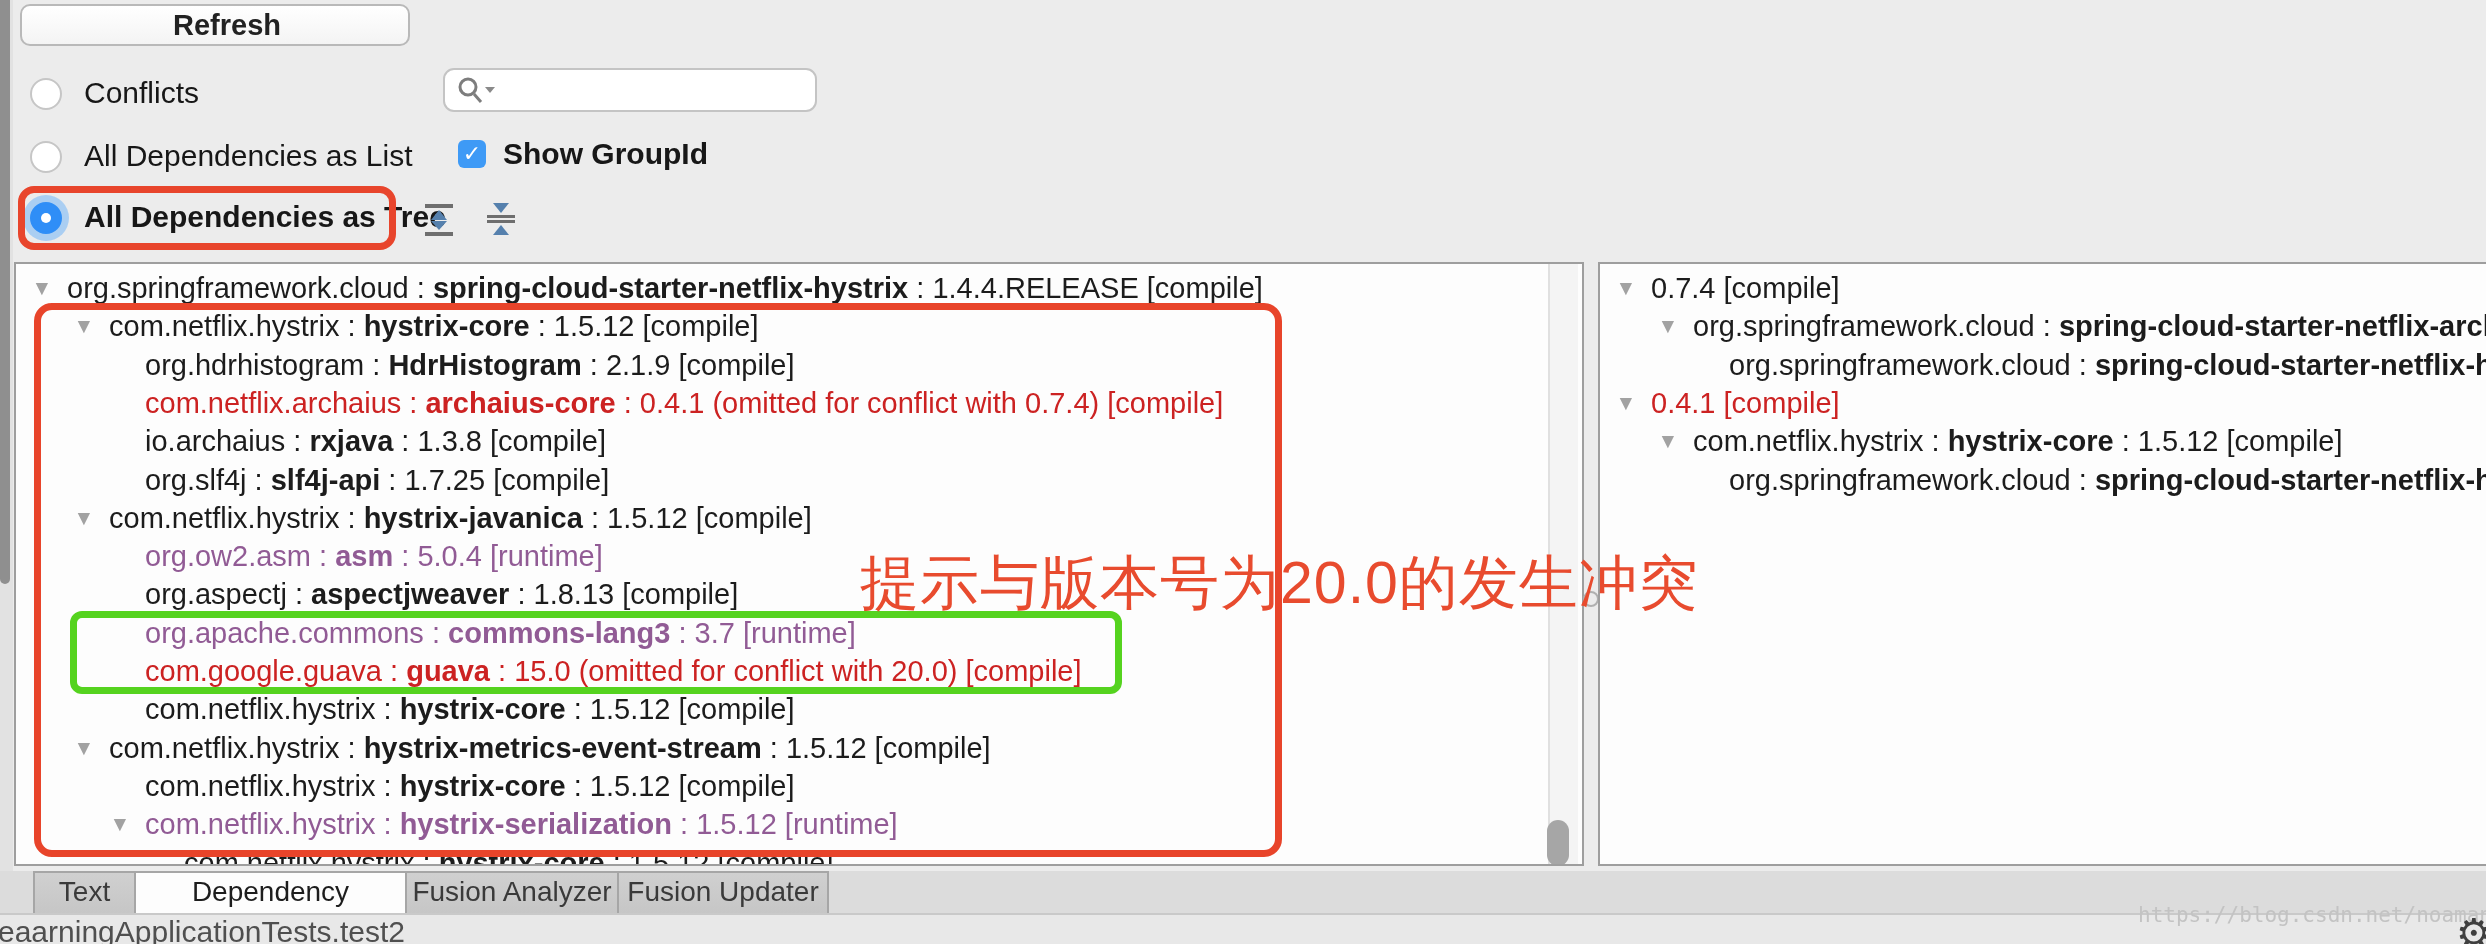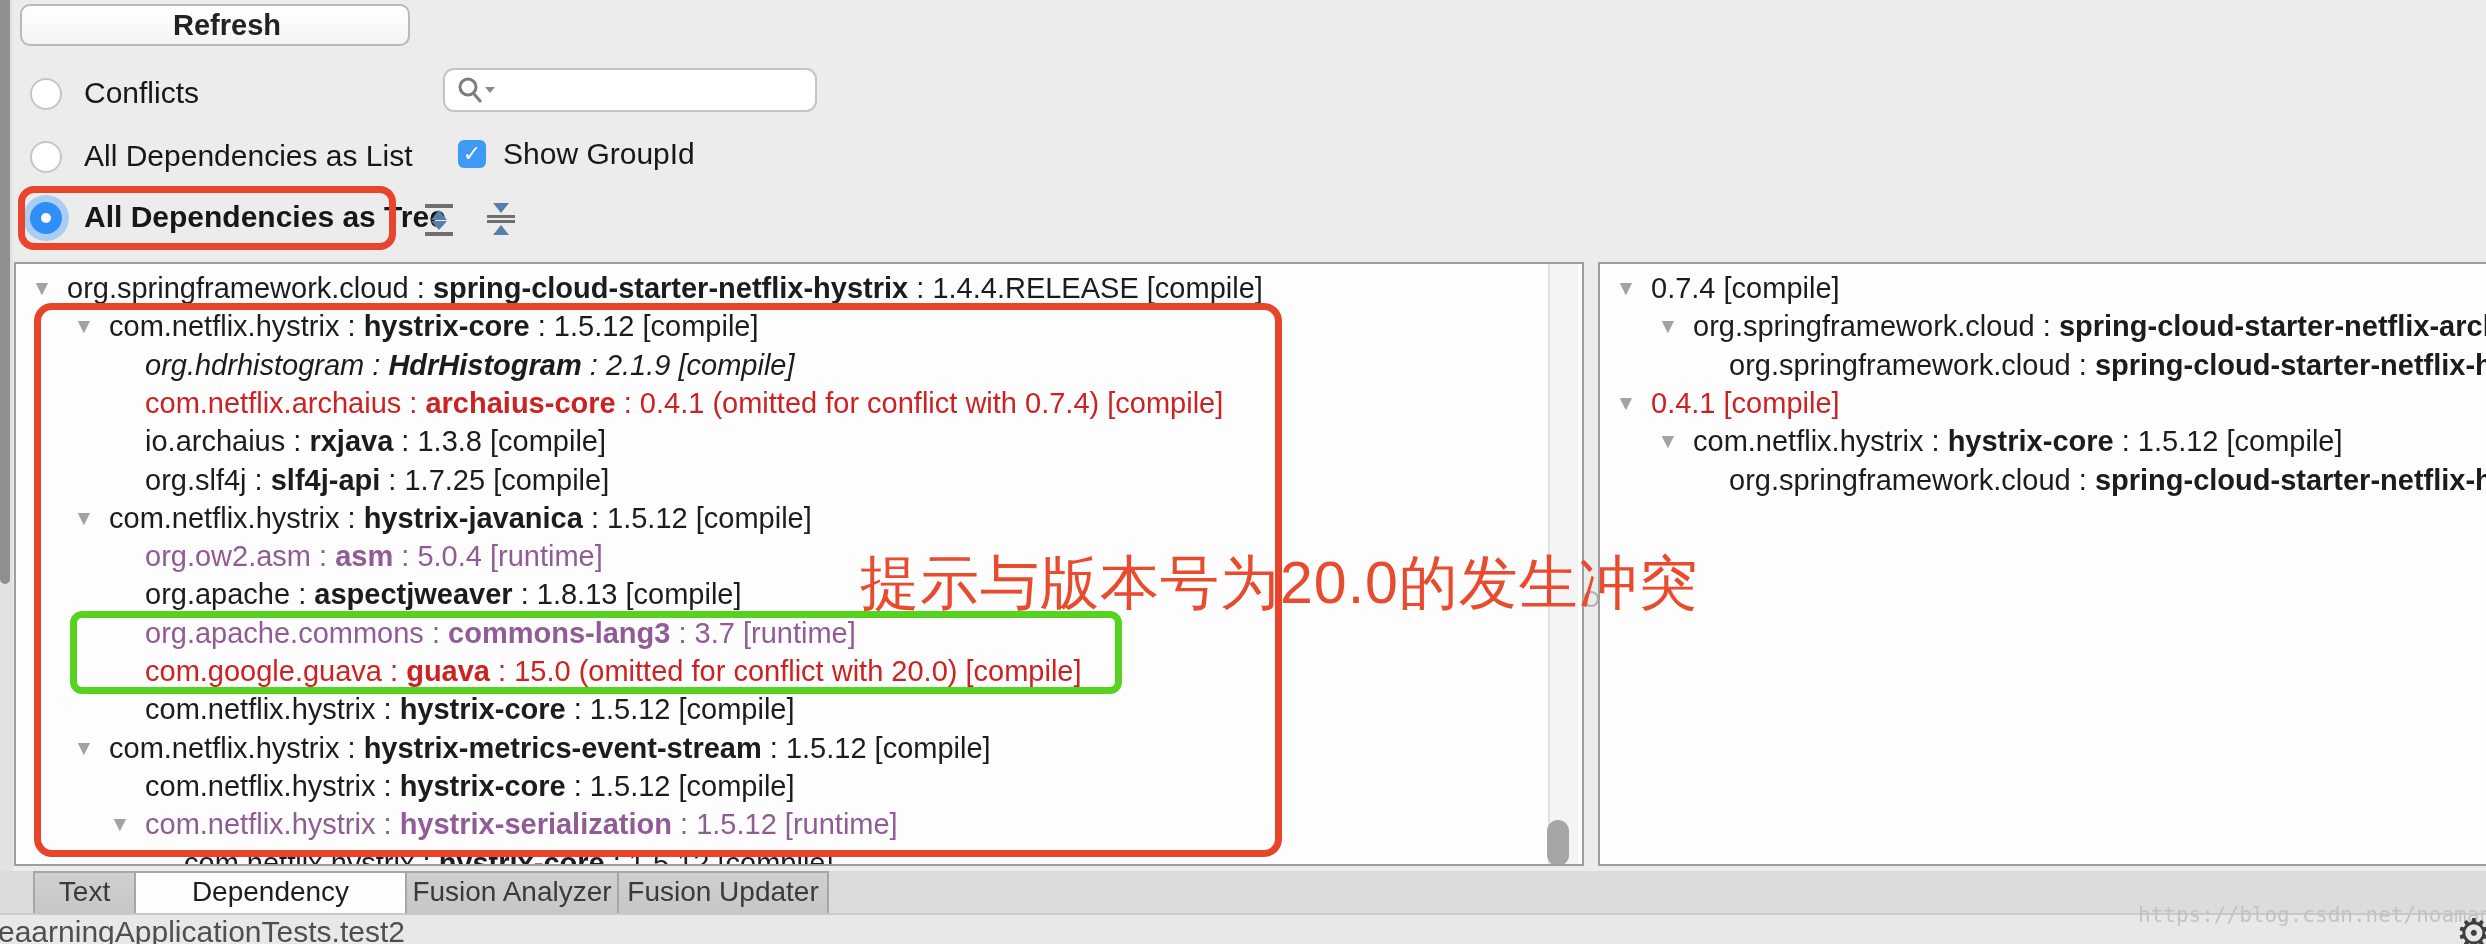--- a/index.html
+++ b/index.html
@@ -24,21 +24,21 @@
   .radio-label { font-size:30px; color:#171717; font-weight:500; white-space:nowrap; }
   .radio-label.strong { font-weight:600; }
   .toolbar-red-box { position:absolute; left:18px; top:186px; width:378px; height:64px; border:7px solid #e8452c; border-radius:16px; z-index:5; pointer-events:none; }
   .tree-icon-btn { position:absolute; top:200px; width:38px; height:38px; }
   .search-box {
     position:absolute; left:443px; top:68px; width:374px; height:44px;
     background:#fff; border:2px solid #c4c4c4; border-radius:11px; display:flex; align-items:center; padding-left:10px;
   }
   .checkbox-row { position:absolute; left:458px; top:138px; height:32px; display:flex; align-items:center; gap:17px; }
   .checkbox { width:28px; height:28px; border-radius:6px; background:#3e9af6; color:#fff; font-size:22px; font-weight:700; text-align:center; line-height:28px; }
-  .checkbox-label { font-size:30px; font-weight:400; color:#171717; white-space:nowrap; }
+  .checkbox-label { font-size:30px; font-weight:700; color:#171717; white-space:nowrap; }
   
   .panel { position:absolute; top:262px; height:604px; background:#fdfdfd; border:2px solid #9e9e9e; overflow:hidden; }
   #left-panel  { left:14px;   width:1570px; }
   #right-panel { left:1598px; width:900px;  }
   .tree-row { position:absolute; height:38px; line-height:38px; font-size:29px; white-space:nowrap; color:#1c1c1c; }
   .tree-row .bold { font-weight:700; }
   .tree-row.c-red    { color:#cc2222; }
   .tree-row.c-purple { color:#915b95; }
   .tri { position:absolute; left:-43px; width:36px; text-align:center; color:#a2a2a2; font-size:21px; }
   .v-scrollbar { position:absolute; right:4px; top:0; bottom:0; width:30px; background:#f4f4f4; border-left:2px solid #e0e0e0; }
@@ -114,27 +114,27 @@
   <span class="checkbox">✓</span>
   <span class="checkbox-label">Show GroupId</span>
 </div>
 
 <div class="panel" id="left-panel">
   <div class="v-scrollbar">
     <div class="v-thumb"></div>
   </div>
 <div class="tree-row c-default" style="left: 51px; top: 5px;"><span class="tri">▼</span><span>org.springframework.cloud</span><span> : </span><span class="bold">spring-cloud-starter-netflix-hystrix</span><span> : </span><span>1.4.4.RELEASE [compile]</span></div>
     <div class="tree-row c-default" style="left: 93px; top: 43.3px;"><span class="tri">▼</span><span>com.netflix.hystrix</span><span> : </span><span class="bold">hystrix-core</span><span> : </span><span>1.5.12 [compile]</span></div>
-    <div class="tree-row c-default" style="left: 129px; top: 81.6px; font-style: italic;"><span>org.hdrhistogram</span><span> : </span><span class="bold">HdrHistogram</span><span> : </span><span>2.1.9 [compile]</span></div>
+    <div class="tree-row c-default" style="left: 129px; top: 81.6px;"><span>org.hdrhistogram</span><span> : </span><span class="bold">HdrHistogram</span><span> : </span><span>2.1.9 [compile]</span></div>
     <div class="tree-row c-red" style="left: 129px; top: 119.9px;"><span>com.netflix.archaius</span><span> : </span><span class="bold">archaius-core</span><span> : </span><span>0.4.1 (omitted for conflict with 0.7.4) [compile]</span></div>
     <div class="tree-row c-default" style="left: 129px; top: 158.2px;"><span>io.archaius</span><span> : </span><span class="bold">rxjava</span><span> : </span><span>1.3.8 [compile]</span></div>
     <div class="tree-row c-default" style="left: 129px; top: 196.5px;"><span>org.slf4j</span><span> : </span><span class="bold">slf4j-api</span><span> : </span><span>1.7.25 [compile]</span></div>
     <div class="tree-row c-default" style="left: 93px; top: 234.8px;"><span class="tri">▼</span><span>com.netflix.hystrix</span><span> : </span><span class="bold">hystrix-javanica</span><span> : </span><span>1.5.12 [compile]</span></div>
     <div class="tree-row c-purple" style="left: 129px; top: 273.1px;"><span>org.ow2.asm</span><span> : </span><span class="bold">asm</span><span> : </span><span>5.0.4 [runtime]</span></div>
-    <div class="tree-row c-default" style="left: 129px; top: 311.4px;"><span>org.apache</span><span> : </span><span class="bold">aspectjweaver</span><span> : </span><span>1.8.13 [compile]</span></div>
+    <div class="tree-row c-default" style="left: 129px; top: 311.4px;"><span>org.aspectj</span><span> : </span><span class="bold">aspectjweaver</span><span> : </span><span>1.8.13 [compile]</span></div>
     <div class="tree-row c-purple" style="left: 129px; top: 349.7px;"><span>org.apache.commons</span><span> : </span><span class="bold">commons-lang3</span><span> : </span><span>3.7 [runtime]</span></div>
     <div class="tree-row c-red" style="left: 129px; top: 388px;"><span>com.google.guava</span><span> : </span><span class="bold">guava</span><span> : </span><span>15.0 (omitted for conflict with 20.0) [compile]</span></div>
     <div class="tree-row c-default" style="left: 129px; top: 426.3px;"><span>com.netflix.hystrix</span><span> : </span><span class="bold">hystrix-core</span><span> : </span><span>1.5.12 [compile]</span></div>
     <div class="tree-row c-default" style="left: 93px; top: 464.6px;"><span class="tri">▼</span><span>com.netflix.hystrix</span><span> : </span><span class="bold">hystrix-metrics-event-stream</span><span> : </span><span>1.5.12 [compile]</span></div>
     <div class="tree-row c-default" style="left: 129px; top: 502.9px;"><span>com.netflix.hystrix</span><span> : </span><span class="bold">hystrix-core</span><span> : </span><span>1.5.12 [compile]</span></div>
     <div class="tree-row c-purple" style="left: 129px; top: 541.2px;"><span class="tri">▼</span><span>com.netflix.hystrix</span><span> : </span><span class="bold">hystrix-serialization</span><span> : </span><span>1.5.12 [runtime]</span></div>
     <div class="tree-row c-default" style="left: 168px; top: 579.5px;"><span>com.netflix.hystrix</span><span> : </span><span class="bold">hystrix-core</span><span> : </span><span>1.5.12 [compile]</span></div>
   </div>
 <div class="splitter-handle"></div>
 <div class="panel" id="right-panel">

